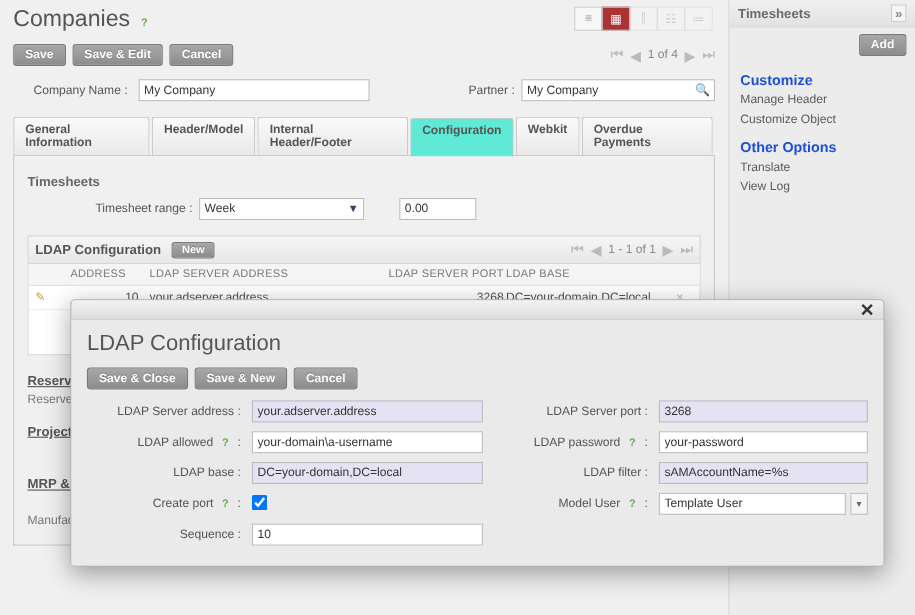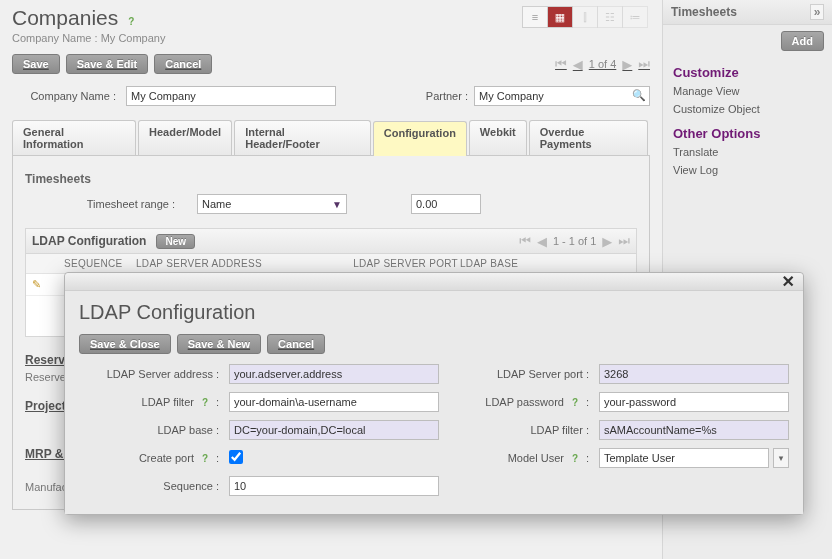--- a/index.html
+++ b/index.html
@@ -39,21 +39,21 @@
   .view-btn.active { background: #aa3333; color: #fff; }
   .view-btn.disabled { opacity: .4; }
 
   .btn {
     display: inline-block; padding: 3px 10px;
     background: linear-gradient(#a8a8a8,#8c8c8c);
     color: #fff; border: 1px solid #7b7b7b; border-radius: 3px;
     font-size: 11px; cursor: pointer; font-weight: bold;
     text-shadow: 0 -1px 0 rgba(0,0,0,.25);
   }
-  .btn-row { margin-top: 10px; display:flex; align-items: center; text-decoration: underline;}
+  .btn-row { margin-top: 10px; display:flex; align-items: center;}
   .btn-row .btn { margin-right: 6px; }
   .pager { margin-left: auto; color: #888; display:flex; align-items:center; gap:6px;}
   .pager .arrow { color:#bbb; cursor:pointer; font-size:13px; }
 
   .form-row { display: flex; align-items: center; margin-top: 12px; gap: 6px;}
   .form-label { width: 108px; text-align: right; color:#555; padding-right:4px;}
   input[type=text], select, .combo, .readonly-box {
     height: 20px; border: 1px solid #bdbdbd; background:#fff;
     padding: 1px 4px; font-family: inherit; font-size: 11px; color:#333;
   }
@@ -64,27 +64,27 @@
   .search-ico { position:absolute; right:4px; top:3px; color:#888; font-size:11px;}
 
   
   .tabs { margin-top: 14px; display:flex; border-bottom:1px solid #c9c9c9;}
   .tab {
     padding: 5px 10px; border:1px solid #c9c9c9; border-bottom:none;
     background: linear-gradient(#fafafa,#e9e9e9); color:#555;
     margin-right:2px; border-radius:3px 3px 0 0; font-weight:bold;
     cursor:pointer;
   }
-  .tab.active { background:#fef9c3; position:relative; top:1px;}
+  .tab.active { background:#5eead4; position:relative; top:1px;}
   .tab-panel {
     border:1px solid #c9c9c9; border-top:none; padding:10px 12px 16px;
     background:#f0f0f0;
   }
   .section-heading{ font-weight:bold; color:#666; margin:6px 0 8px; font-size:12px;}
-  .inline-row{ display:flex; align-items:center; gap:22px;}
+  .inline-row{ display:flex; align-items:center; gap:6px;}
   .inline-label{ text-align:right; color:#555;}
   .combo{ display:flex; align-items:center; justify-content:space-between; width:150px; background:#fff;}
   .combo .caret{ color:#536; font-size:10px;}
 
   .subhead{
     display:flex; align-items:center; gap:10px; margin-top:14px;
     padding:4px 6px; background:linear-gradient(#f6f6f6,#e7e7e7);
     border:1px solid #d7d7d7;
   }
   .subhead h3{ font-size:12px; color:#555; font-weight:bold;}
@@ -105,21 +105,21 @@
     display:flex; align-items:center; justify-content:space-between;
     padding:4px 8px; background:linear-gradient(#f0f0f0,#e2e2e2);
     border-bottom:1px solid #d7d7d7; font-weight:bold; color:#6a6a6a;
     font-size:12px;
   }
   .side-head .chev{ width:14px; height:16px; border:1px solid #cfcfcf;
     display:inline-flex; align-items:center; justify-content:center; color:#888; background:#f5f5f5;}
   .add-btn{
     float:right; margin:6px 8px;
   }
-  .side-title{ font-weight:bold; color:#701a75; font-size:13px; padding:8px 10px 2px;}
+  .side-title{ font-weight:bold; color:#1d4ed8; font-size:13px; padding:8px 10px 2px;}
   .side-link{ display:block; padding:3px 10px; color:#5a5a5a; cursor:pointer;}
 
   
   .modal{
     position:absolute; left:64px; top:272px;
     width:740px; background:#e9e9e9;
     border:1px solid #b3b3b3; border-radius:4px;
     box-shadow:0 6px 22px rgba(0,0,0,.35);
   }
   .modal-bar{
@@ -149,24 +149,20 @@
       <div class="view-btn active">▦</div>
       <div class="view-btn disabled">⫿</div>
       <div class="view-btn disabled">☷</div>
       <div class="view-btn disabled">≔</div>
     </div>
 
     <div class="page-title">
       <h1>Companies</h1>
       <span class="help-q">?</span>
     </div>
-    <div class="breadcrumb">
-      <span>Company Name :</span>
-      <span>My Company</span>
-    </div>
 
     <div class="btn-row">
       <button class="btn">Save</button>
       <button class="btn">Save &amp; Edit</button>
       <button class="btn">Cancel</button>
       <div class="pager">
         <span class="arrow">⏮</span>
         <span class="arrow">◀</span>
         <span>1 of 4</span>
         <span class="arrow">▶</span>
@@ -192,42 +188,42 @@
       <div class="tab active">Configuration</div>
       <div class="tab">Webkit</div>
       <div class="tab">Overdue Payments</div>
     </div>
 
     <div class="tab-panel">
       <div class="section-heading">Timesheets</div>
       <div class="inline-row">
         <div class="inline-label" style="width:150px">Timesheet range :</div>
         <div class="combo">
-          <span>Name</span>
+          <span>Week</span>
           <span class="caret">▼</span>
         </div>
         <div style="width:20px"></div>
         <input type="text" style="width: 70px;" value="0.00">
       </div>
 
       <div class="subhead">
         <h3>LDAP Configuration</h3>
         <button class="btn" style="padding:1px 8px;font-size:10px">New</button>
         <div class="pager">
           <span class="arrow">⏮</span>
           <span class="arrow">◀</span>
           <span>1 - 1 of 1</span>
           <span class="arrow">▶</span>
           <span class="arrow">⏭</span>
         </div>
       </div>
       <div class="grid">
         <div class="grid-head">
           <span></span>
-          <span>SEQUENCE</span>
+          <span>ADDRESS</span>
           <span>LDAP SERVER ADDRESS</span>
           <span style="text-align:right">LDAP SERVER PORT</span>
           <span>LDAP BASE</span>
           <span></span>
         </div>
         <div class="grid-row">
           <span class="edit-ico">✎</span>
           <span style="text-align:right;padding-right:8px">10</span>
           <span>your.adserver.address</span>
           <span style="text-align:right">3268</span>
@@ -250,21 +246,21 @@
   <div class="side">
     <div class="side-head">
       <span>Timesheets</span>
       <span class="chev">»</span>
     </div>
     <div style="text-align:right">
       <button class="btn add-btn">Add</button>
     </div>
     <div style="clear:both"></div>
     <div class="side-title">Customize</div>
-    <span class="side-link">Manage View</span>
+    <span class="side-link">Manage Header</span>
     <span class="side-link">Customize Object</span>
     <div class="side-title">Other Options</div>
     <span class="side-link">Translate</span>
     <span class="side-link">View Log</span>
   </div>
 </div>
 
 <div class="modal">
   <div class="modal-bar">
     <span class="modal-close">✕</span>
@@ -276,21 +272,21 @@
       <button class="btn">Save &amp; New</button>
       <button class="btn">Cancel</button>
     </div>
     <div style="height:10px"></div>
     <div class="modal-form">
       <div class="lbl">LDAP Server address :</div>
       <input type="text" class="req" value="your.adserver.address" style="">
       <div class="lbl">LDAP Server port :</div>
       <input type="text" class="req" value="3268" style="">
 
-      <div class="lbl"><span>LDAP filter</span><span class="help-q">?</span> :</div>
+      <div class="lbl"><span>LDAP allowed</span><span class="help-q">?</span> :</div>
       <input type="text" value="your-domain\a-username" style="">
       <div class="lbl"><span>LDAP password</span><span class="help-q">?</span> :</div>
       <input type="text" value="your-password" style="">
 
       <div class="lbl">LDAP base :</div>
       <input type="text" class="req" value="DC=your-domain,DC=local" style="">
       <div class="lbl">LDAP filter :</div>
       <input type="text" class="req" value="sAMAccountName=%s" style="">
 
       <div class="lbl"><span>Create port</span><span class="help-q">?</span> :</div>

